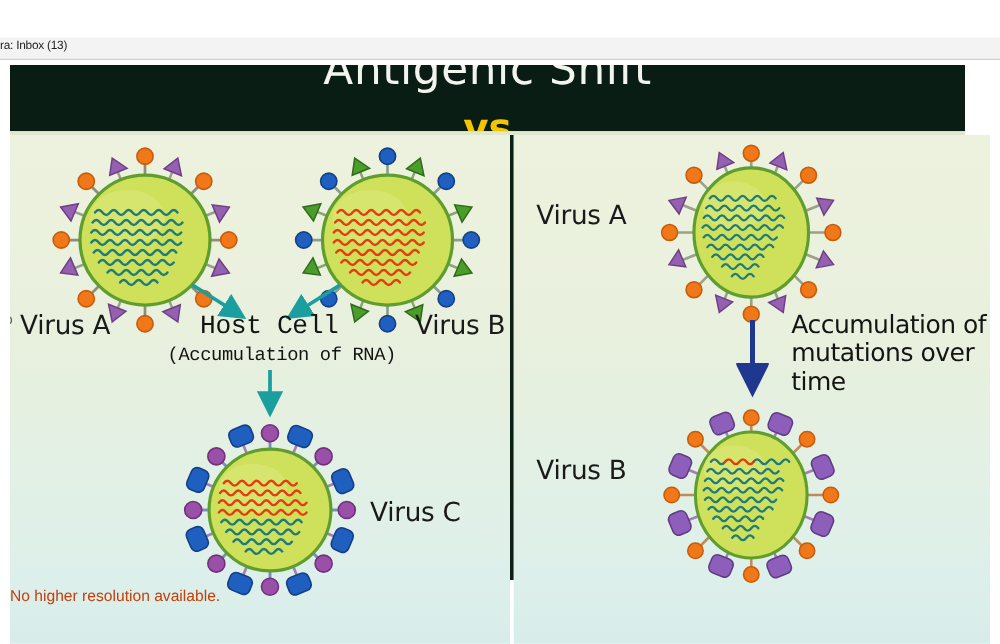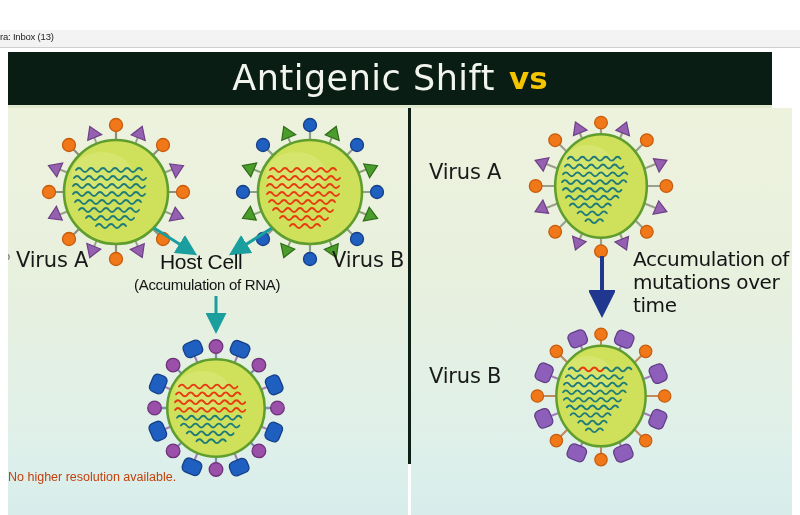--- a/index.html
+++ b/index.html
@@ -53,20 +53,21 @@
     overflow: hidden;
   }
   #title-inner {
     position: absolute;
     left: 0; top: 0; right: 0; bottom: 0;
     display: flex;
     align-items: center;
     justify-content: center;
     gap: 14px;
     white-space: nowrap;
+    flex-direction: column;
   }
   .title-word {
     font-family: "DejaVu Sans", sans-serif;
     font-size: 35px;
     font-weight: 400;
     color: #f2f5ee;
     letter-spacing: 0.5px;
     line-height: 1;
   }
   .title-vs {
@@ -108,21 +109,21 @@
     position: absolute;
     font-family: "DejaVu Sans", sans-serif;
     font-size: 21px;
     color: #1a1a1a;
     white-space: nowrap;
     letter-spacing: -0.2px;
   }
 
   .caption {
     position: absolute;
-    font-family: Liberation Sans, sans-serif;
+    font-family: Liberation Mono, monospace;
     color: #141414;
     white-space: nowrap;
     letter-spacing: -0.3px;
   }
   #host-cell-label {
     font-size: 21px;
     left: 152px; top: 142px;
   }
   #host-cell-sub {
     font-size: 15px;
@@ -389,20 +390,21 @@
               <rect x="130" y="96" width="19" height="15" rx="5" transform="rotate(113 139 104)"></rect>
               <rect x="95" y="132" width="19" height="15" rx="5" transform="rotate(158 104 140)"></rect>
               <rect x="47" y="132" width="19" height="15" rx="5" transform="rotate(202 56 140)"></rect>
               <rect x="12" y="96" width="19" height="15" rx="5" transform="rotate(247 21 104)"></rect>
               <rect x="12" y="48" width="19" height="15" rx="5" transform="rotate(293 21 56)"></rect>
               <rect x="47" y="12" width="19" height="15" rx="5" transform="rotate(338 56 20)"></rect>
             </g>
           </g>
         </svg>
 
+        <span class="vlabel" id="shift-label-c" style="left:288px; top:290px;">Virus C</span>
       </div>
 
       <div id="panel-divider"></div>
 
       <div class="panel" id="panel-drift">
 
         <span class="vlabel" id="drift-label-a" style="left:18px; top:52px;">Virus A</span>
 
         <svg class="virion" style="left:112px; top:0px;" width="156" height="156" viewBox="0 0 160 160">
           <g>

